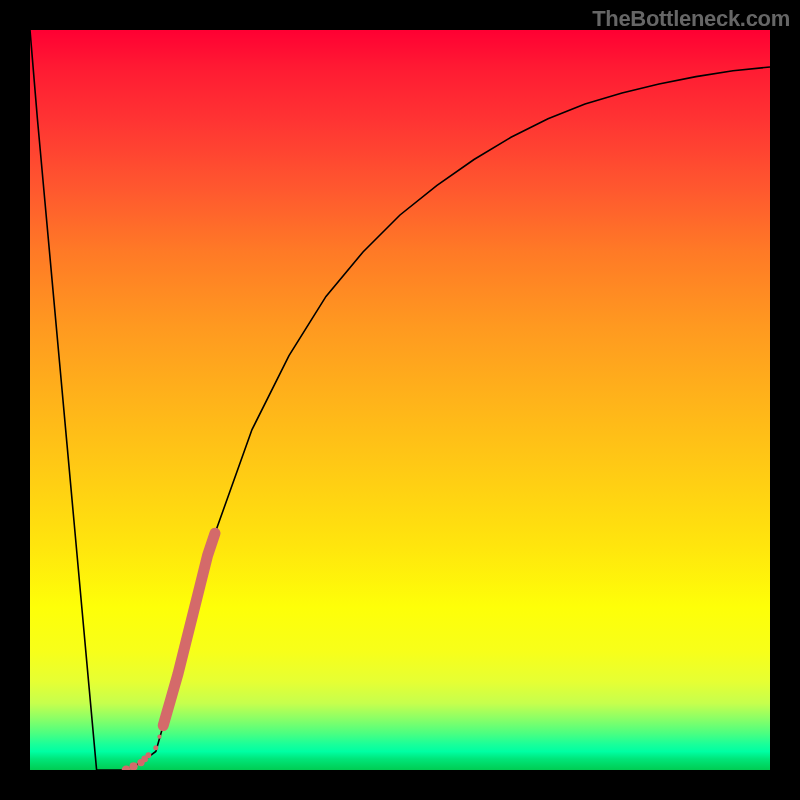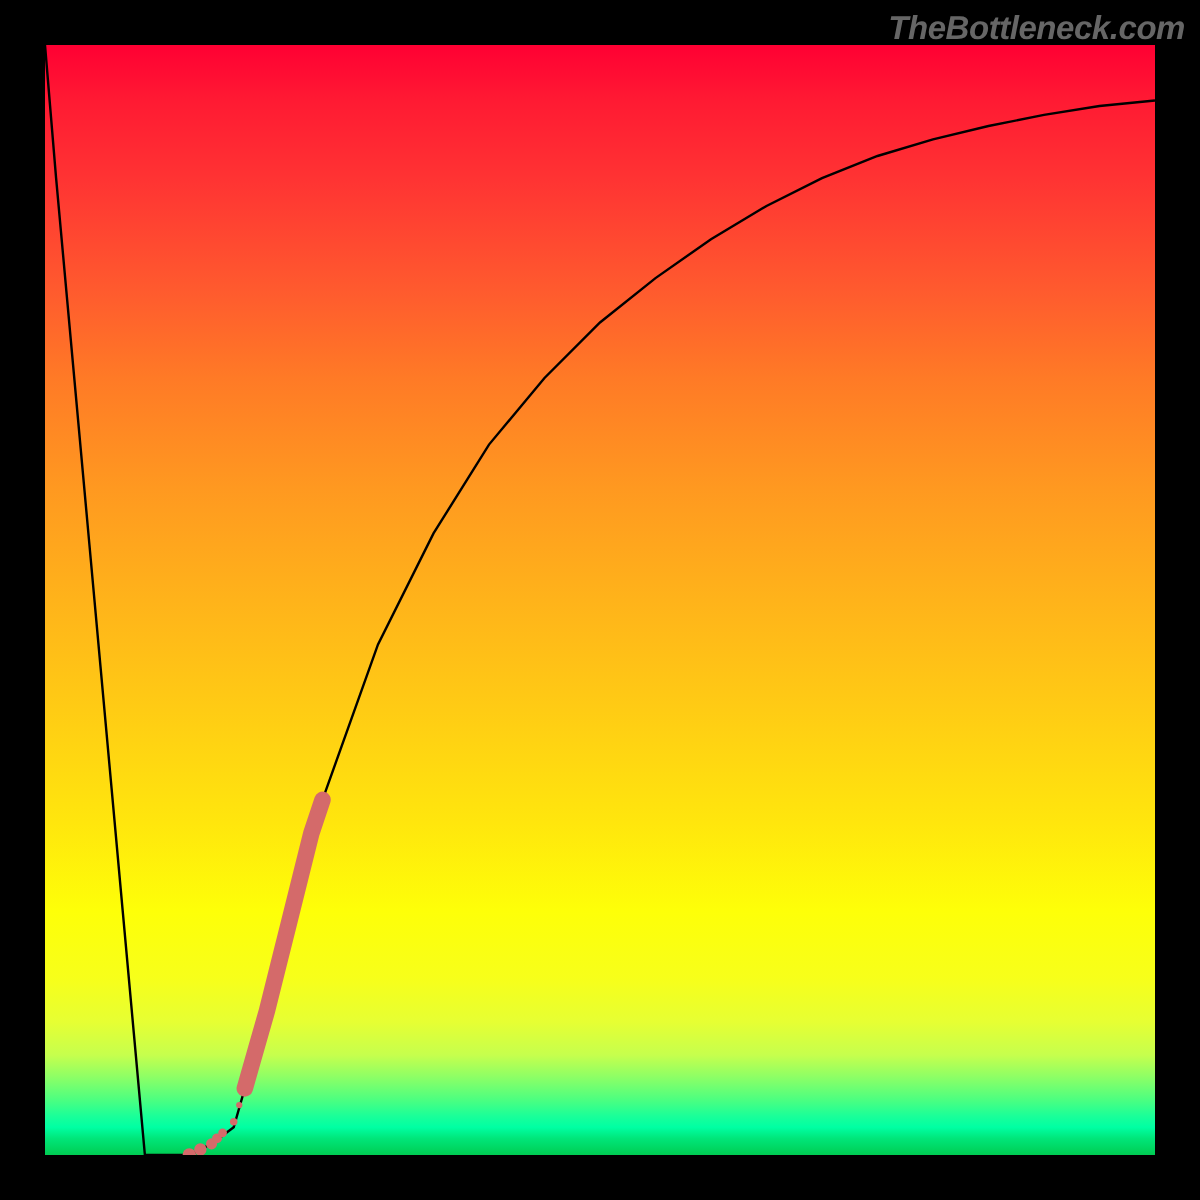--- a/index.html
+++ b/index.html
@@ -9,21 +9,20 @@
     height: 800px;
     overflow: hidden;
     background: #000;
     font-family: Arial, Helvetica, sans-serif;
   }
   .frame {
     position: relative;
     width: 800px;
     height: 800px;
     background: #000;
-    font-style: italic;
   }
   .plot {
     position: absolute;
     left: 30px;
     top: 30px;
     width: 740px;
     height: 740px;
     overflow: hidden;
   }
   .gradient {

